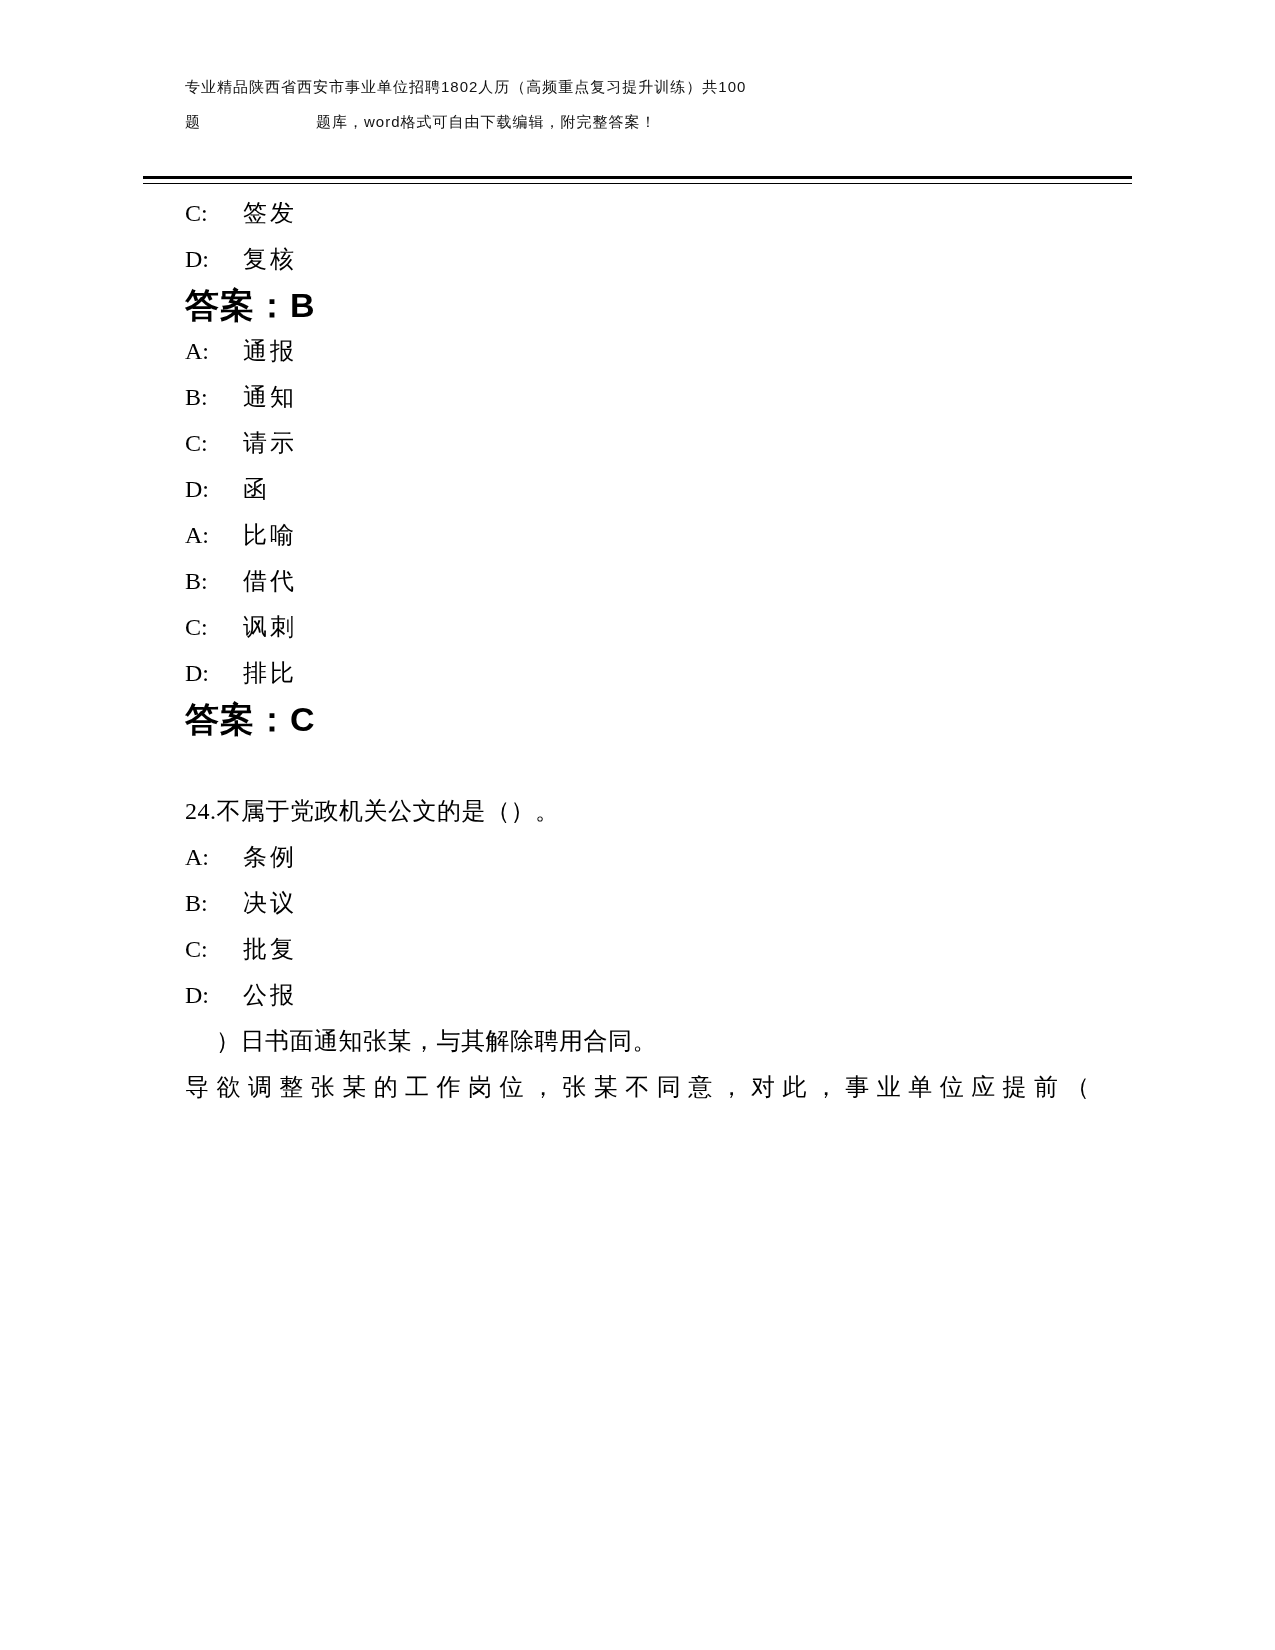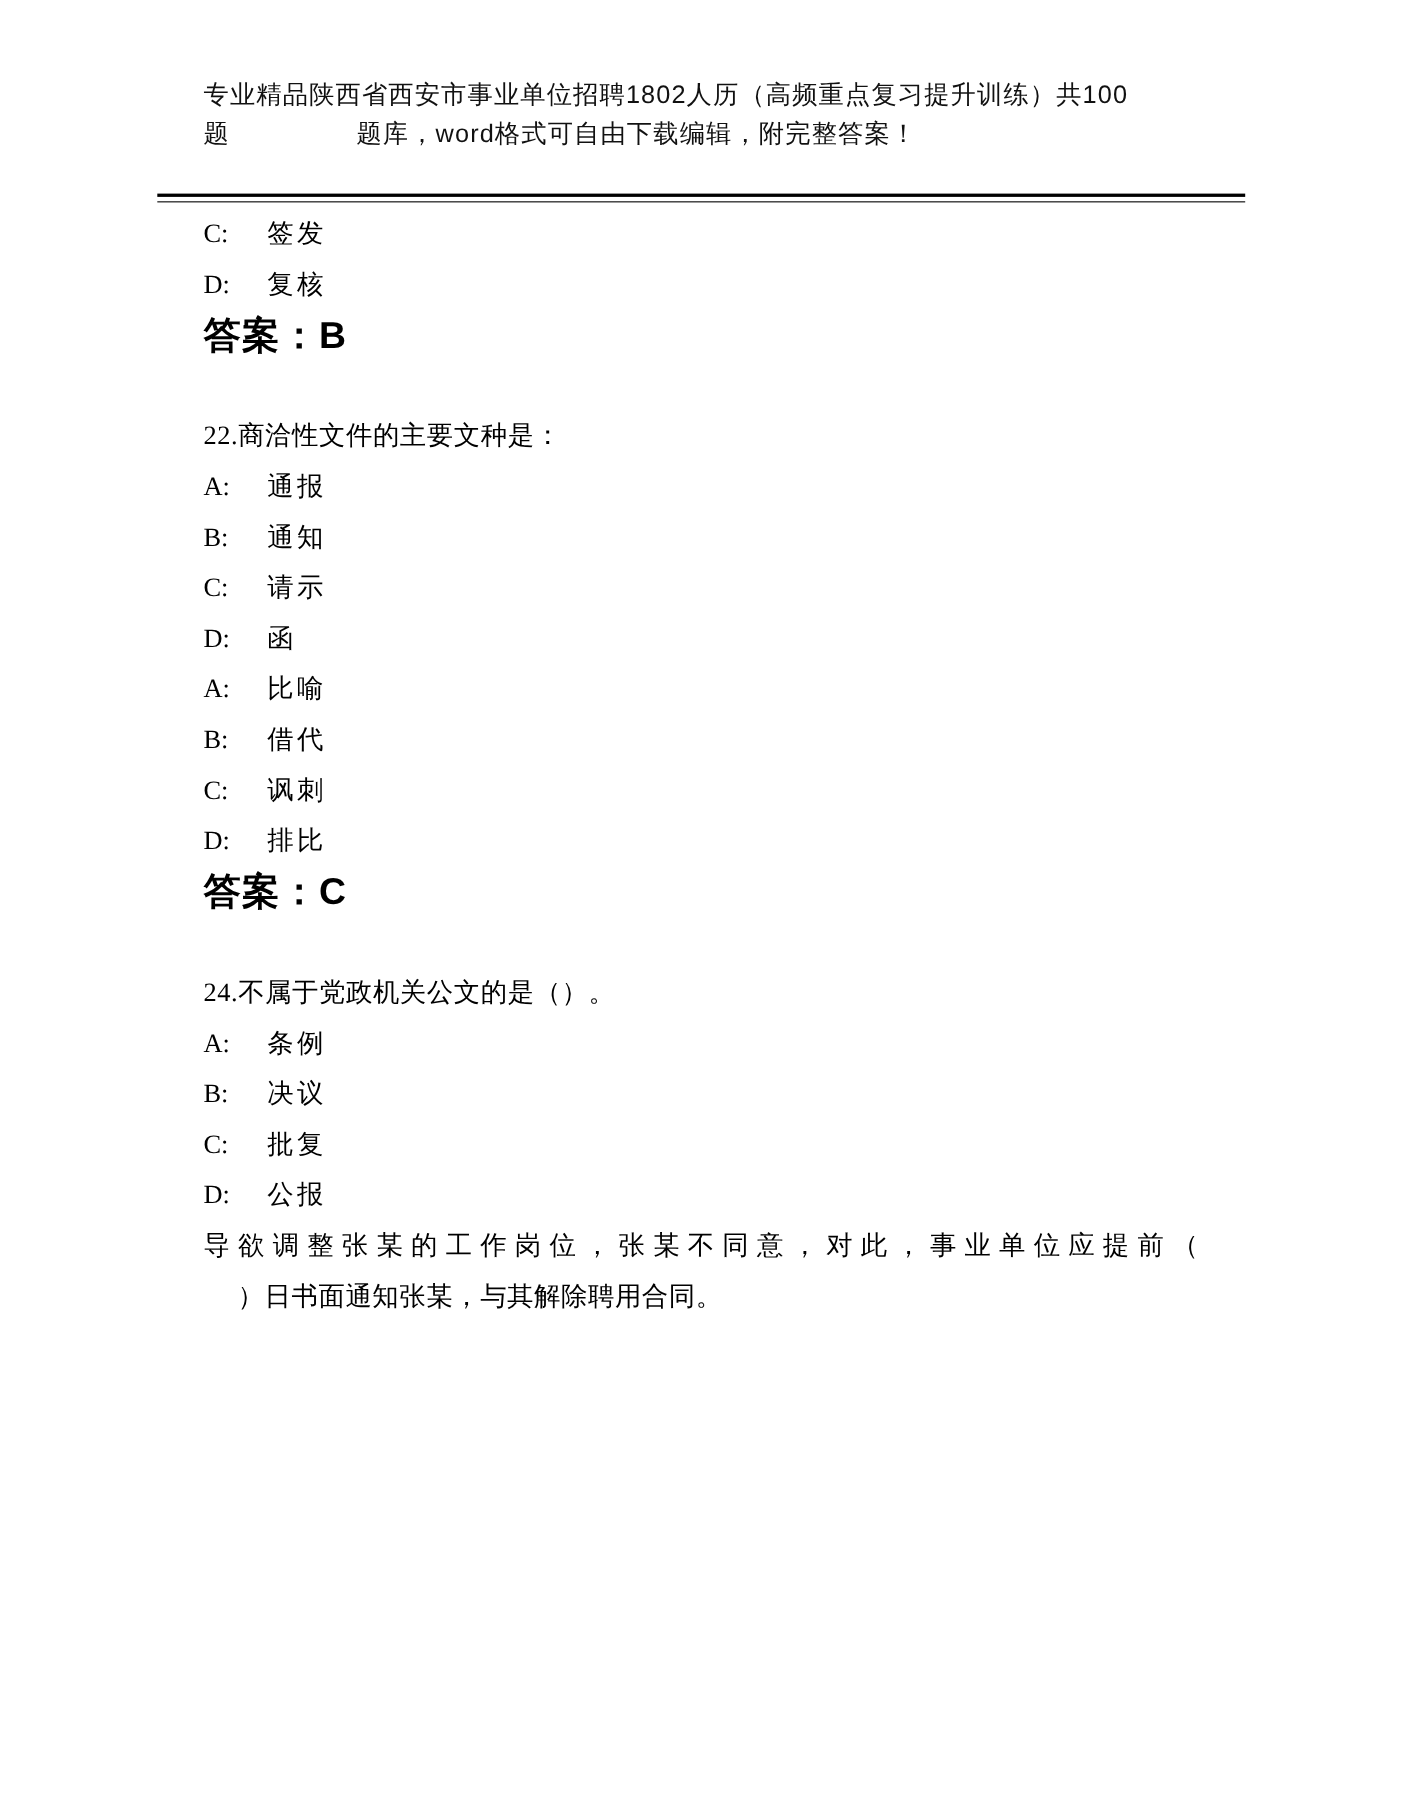--- a/index.html
+++ b/index.html
@@ -14,21 +14,21 @@
     margin: 0 auto;
     background: #ffffff;
     box-sizing: border-box;
     padding: 69px 185px 40px 185px;
     color: #000;
     overflow: hidden;
   }
   
   .hdr {
     font-family: "Liberation Sans", "DejaVu Sans", sans-serif;
-    font-size: 23px;
+    font-size: 15px;
     line-height: 35px;
     letter-spacing: 1px;
     color: #111;
   }
   .hdr-line { white-space: nowrap; }
   .hdr-gap { margin-left: 115px; }
   .rule {
     margin: 37px -42px 0 -42px;
     height: 4px;
     border-top: 3px solid #000;
@@ -97,21 +97,20 @@
         <span class="opt-text">签发</span>
       </div>
       <div class="opt">
         <span class="opt-label">D:</span>
         <span class="opt-text">复核</span>
       </div>
       <div class="answer">答案：B</div>
     </div>
 
     <div>
-      <div class="stem">22.商洽性文件的主要文种是：</div>
       <div class="opt">
         <span class="opt-label">A:</span>
         <span class="opt-text">通报</span>
       </div>
       <div class="opt">
         <span class="opt-label">B:</span>
         <span class="opt-text">通知</span>
       </div>
       <div class="opt">
         <span class="opt-label">C:</span>
@@ -157,18 +156,18 @@
         <span class="opt-label">C:</span>
         <span class="opt-text">批复</span>
       </div>
       <div class="opt">
         <span class="opt-label">D:</span>
         <span class="opt-text">公报</span>
       </div>
     </div>
 
     <div>
+      <div class="cont-line indent">）日书面通知张某，与其解除聘用合同。</div>
       <div class="cont-line jline">导欲调整张某的工作岗位，张某不同意，对此，事业单位应提前（</div>
-      <div class="cont-line indent">）日书面通知张某，与其解除聘用合同。</div>
     </div>
 
   </div>
 </div>
 
 </body></html>

